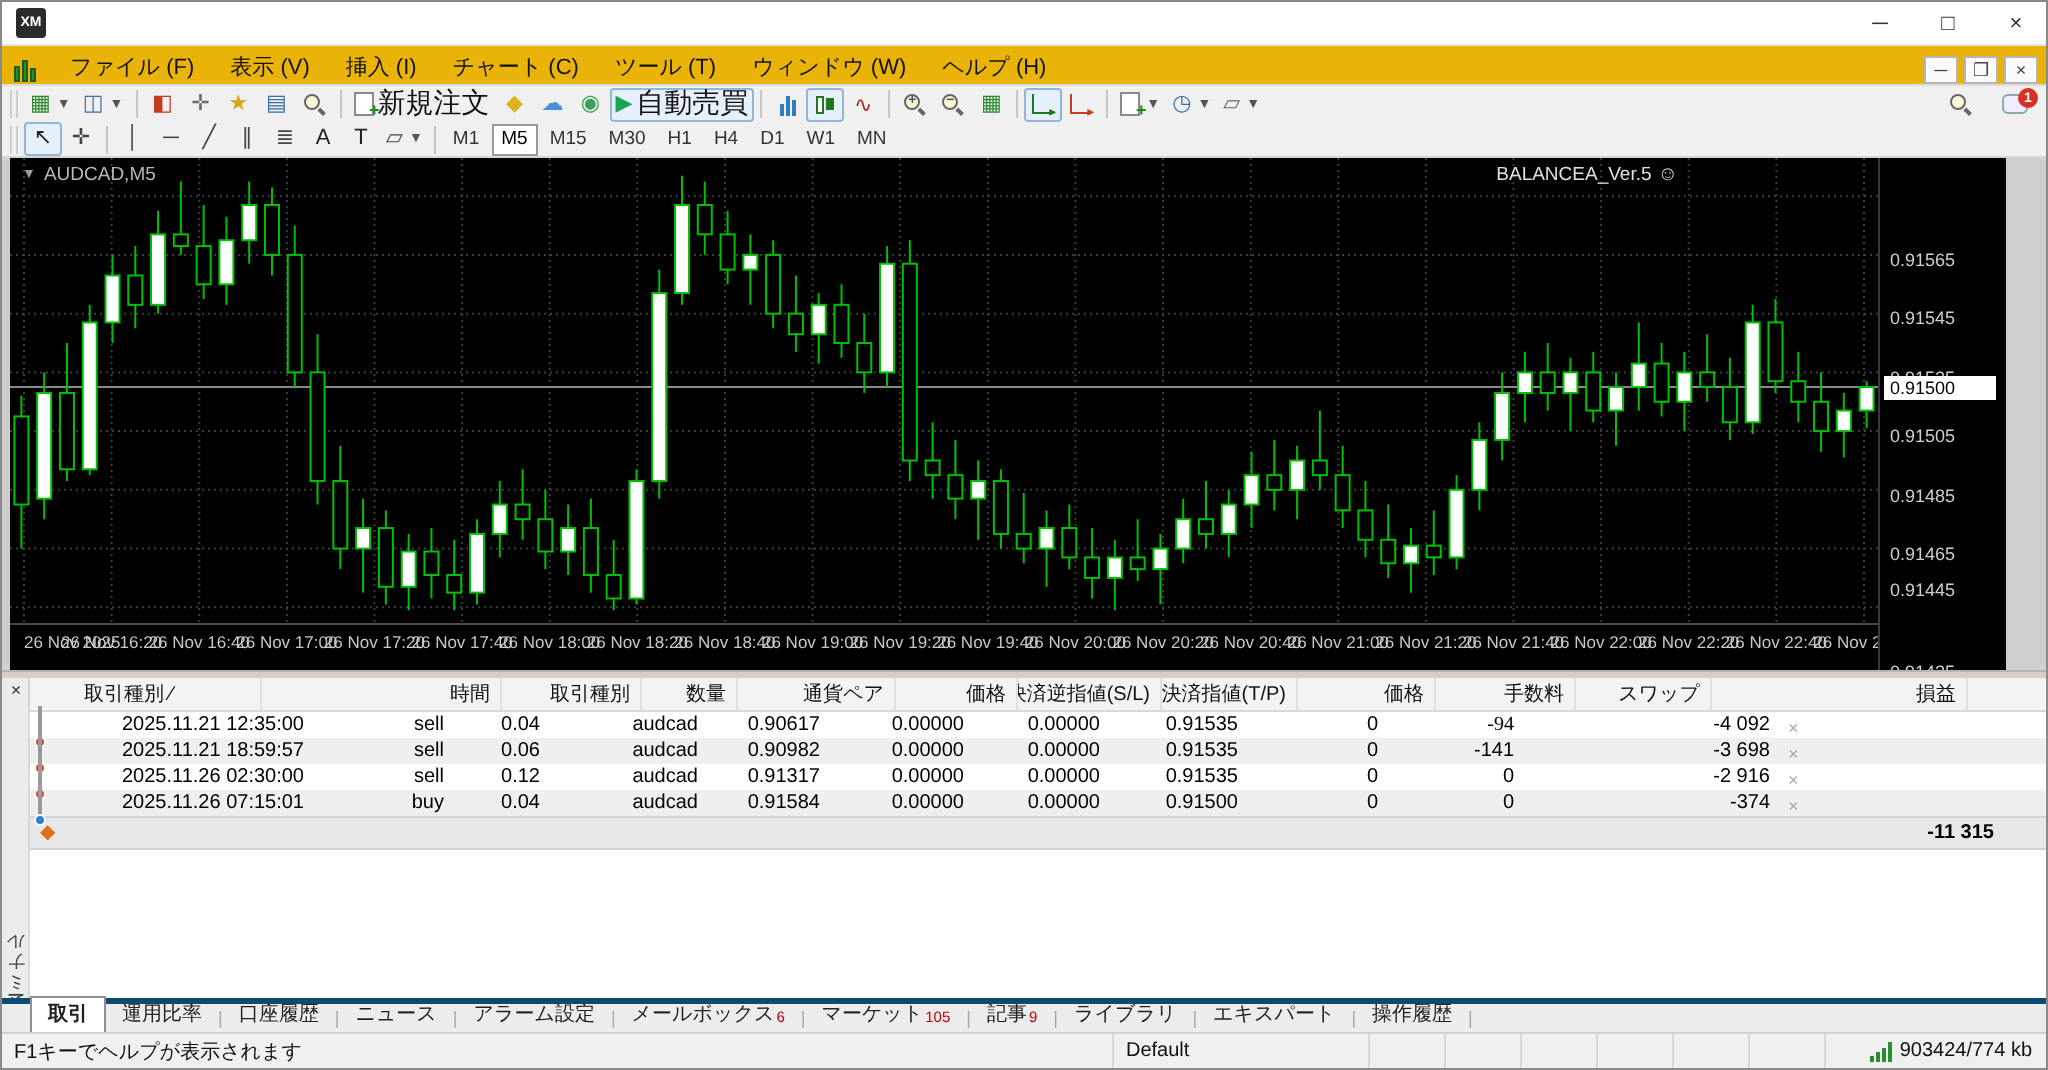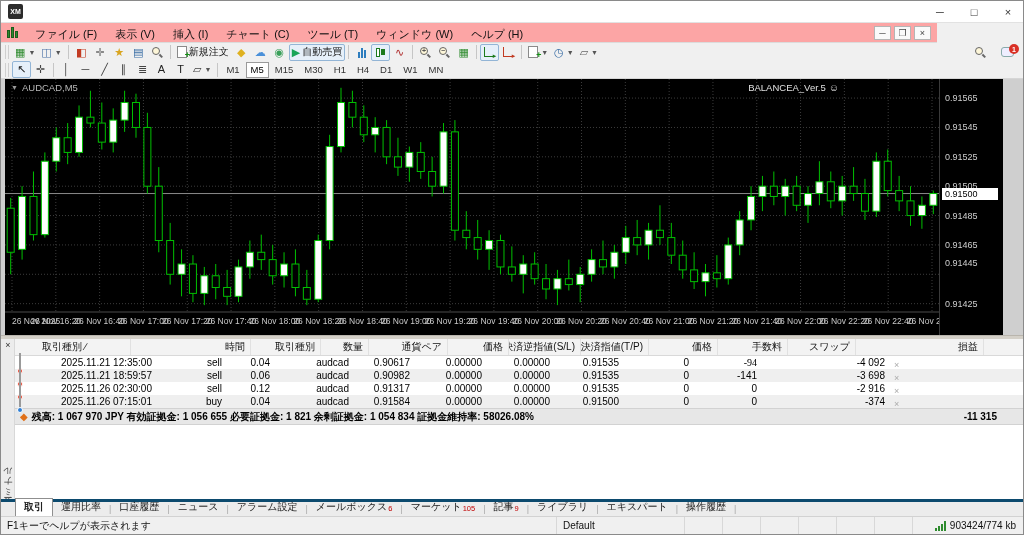--- a/index.html
+++ b/index.html
@@ -12,39 +12,39 @@
   
   .titlebar { position:absolute; left:0; top:0; width:1024px; height:22px;
     background:#ffffff; display:flex; align-items:center; border-bottom:1px solid #e2e2e2; }
   .app-icon { width:15px; height:15px; margin:0 6px 0 7px; background:#2b2b2b; color:#fff;
     font-size:7px; font-weight:bold; display:flex; align-items:center; justify-content:center; border-radius:2px;}
   .title-text { font-size:11.5px; color:#111; white-space:nowrap; }
   .win-controls { margin-left:auto; display:flex; height:100%; }
   .win-btn { width:34px; height:100%; display:flex; align-items:center; justify-content:center;
     font-size:11px; color:#333; }
   
-  .menubar { position:absolute; left:0; top:22px; width:936px; height:20px;
-    background:#fca5a5; display:flex; align-items:center; border-bottom:1px solid #dcdcdc; }
+  .menubar { position:absolute; left:0; top:22px; width:1024px; height:20px;
+    background:#eab308; display:flex; align-items:flex-end; border-bottom:1px solid #dcdcdc; }
   .menu-chart-ic { width:14px; height:12px; margin:0 6px 0 5px; position:relative; }
   .menu-chart-ic i { position:absolute; width:3px; background:#2e8b2e; border:1px solid #1c5c1c; }
   .menu-item { font-size:11px; color:#111; padding:2px 9px; white-space:nowrap; }
   .mdi-controls { margin-left:auto; display:flex; gap:3px; padding-right:6px; }
   .mdi-btn { width:17px; height:14px; border:1px solid #b5b5b5; background:#fafafa;
     font-size:9px; color:#444; display:flex; align-items:center; justify-content:center; }
   
   .toolbar { position:absolute; left:0; width:1024px; height:18px; background:#f0f0f0;
     display:flex; align-items:center; padding-left:3px; }
   .toolbar1 { top:42px; }
   .toolbar2 { top:60px; border-bottom:1px solid #d6d6d6; }
   .tsep { width:1px; height:14px; background:#c6c6c6; margin:0 3px; }
   .grip { width:4px; height:14px; border-left:1px solid #cfcfcf; border-right:1px solid #cfcfcf; margin:0 3px 0 1px;}
   .tbtn { height:17px; min-width:19px; display:flex; align-items:center; justify-content:center;
     gap:2px; padding:0 2px; border:1px solid transparent; border-radius:2px; font-size:11px; }
   .tbtn.pressed { background:#e6f0fa; border-color:#93b5d6; }
-  .tbtn .lbl { font-size:10px; color:#111; white-space:nowrap; }
+  .tbtn .lbl { font-size:14px; color:#111; white-space:nowrap; }
   .tbtn .dd { font-size:7px; color:#555; margin-left:1px; }
   .glyph { font-size:11px; line-height:1; }
   .mag { position:relative; width:11px; height:11px; }
   .mag b { position:absolute; left:0; top:0; width:8px; height:8px; border:1.5px solid #666;
     border-radius:50%; background:#fdf6d8; font-size:7px; line-height:5px; text-align:center;
     color:#555; font-weight:bold;}
   .mag i { position:absolute; width:4px; height:1.5px; background:#666; left:7px; top:8px;
     transform:rotate(45deg); }
   .bars-ic { display:flex; align-items:flex-end; gap:1px; height:11px; }
   .bars-ic i { width:2px; background:#2e7dbe; }
@@ -63,21 +63,21 @@
   .doc-ic i { position:absolute; right:-4px; bottom:-3px; color:#149014; font-size:9px; font-weight:bold; line-height:1;}
   .tb-right { margin-left:auto; display:flex; align-items:center; gap:8px; padding-right:8px; }
   .tf-btn { height:16px; padding:0 4px; font-size:9.5px; color:#333; border:1px solid transparent;
     display:flex; align-items:center; }
   .tf-btn.active { background:#fff; border-color:#9a9a9a; color:#000; }
   
   .chartwrap { position:absolute; left:0; top:78px; width:1024px; height:256px; background:#cfcfcf; }
   .chartplot { position:absolute; left:4px; top:0; width:934px; height:256px; background:#000; }
   .praxis { position:absolute; left:938px; top:0; width:64px; height:256px; background:#000;
     border-left:1px solid #3a3a3a; }
-  .pr-label { position:absolute; left:5px; font-size:9px; color:#cfcfcf; white-space:nowrap; }
+  .pr-label { position:absolute; left:5px; font-size:9px; color:#cfcfcf; white-space:nowrap;margin-top:32px; }
   .pr-tag { position:absolute; left:2px; width:56px; height:12px; background:#fff; color:#000;
     font-size:9px; display:flex; align-items:center; justify-content:flex-start; padding-left:3px; }
   .sym-label { position:absolute; left:6px; top:3px; font-size:9.5px; color:#b8b8b8; display:flex; gap:4px; align-items:center;justify-content:flex-end;}
   .sym-label .car { font-size:7px; color:#9a9a9a; }
   .ea-label { position:absolute; right:100px; top:3px; font-size:9.5px; color:#e0e0e0; display:flex; gap:3px; align-items:center; }
   .ea-label .smile { font-size:10px; color:#d8d8d8; }
   
   .splitter { position:absolute; left:0; top:334px; width:1024px; height:4px; background:#d4d0c8; border-top:1px solid #b9b5ad;}
   
   .terminal { position:absolute; left:0; top:338px; width:1024px; height:160px; background:#fff; }
@@ -648,21 +648,20 @@
             <div class="t-cell" style="width: 68px;">0.00000</div>
             <div class="t-cell" style="width: 69px;">0.91500</div>
             <div class="t-cell" style="width: 70px;">0</div>
             <div class="t-cell" style="width: 68px;">0</div>
             <div class="t-cell" style="width: 128px;">-374</div>
             <div style="width: 21px;"><span class="row-x">×</span></div>
           </div>
         </div>
       <div class="t-sum">
         <span class="sum-ic">◆</span>
-        <span class="sum-text">残高: 1 067 970 JPY  有効証拠金: 1 056 655  必要証拠金: 1 821  余剰証拠金: 1 054 834  証拠金維持率: 58026.08%</span>
         <span class="sum-profit">-11 315</span>
       </div>
     </div>
   </div>
 
   <div class="tabsrow" id="tabsrow">
       <span class="tab active">
         <span>取引</span>
       </span>
       <span class="tab">

